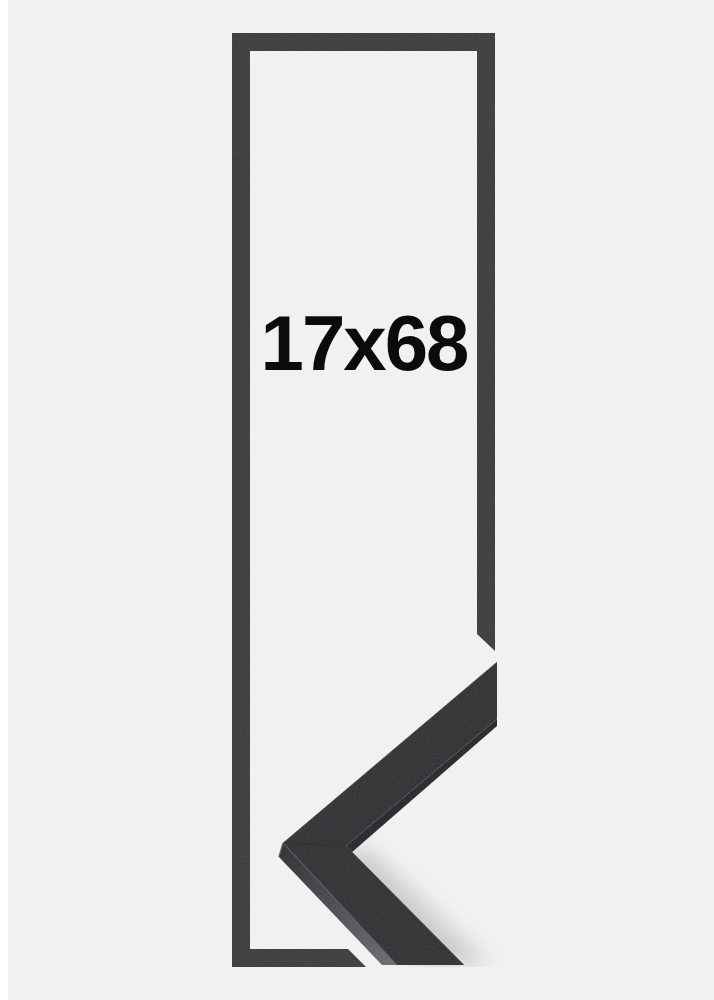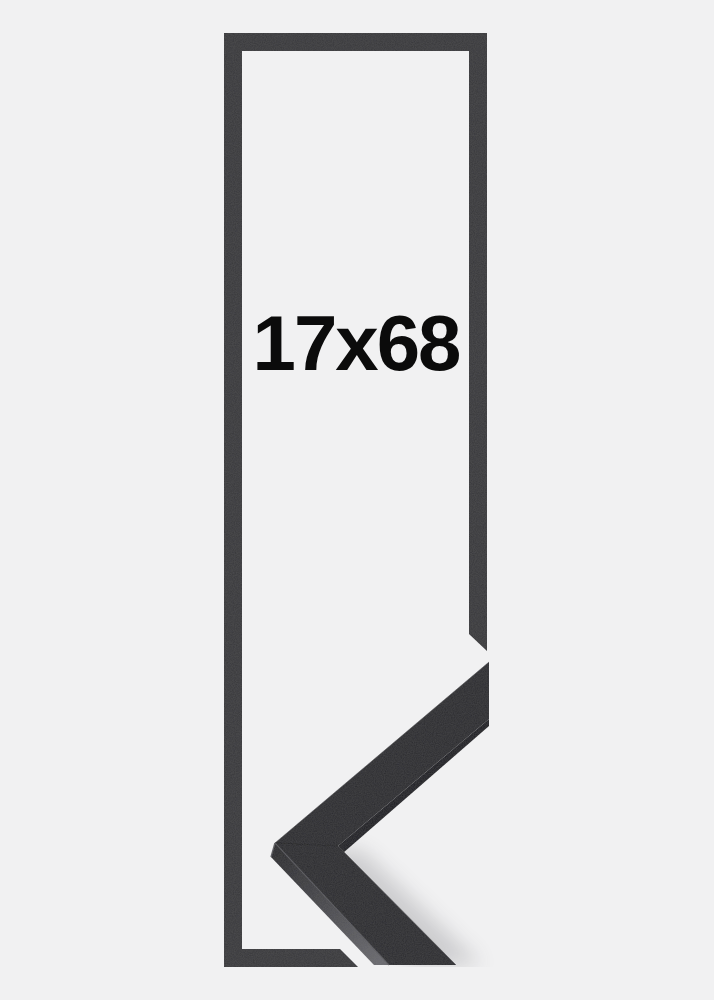--- a/index.html
+++ b/index.html
@@ -7,20 +7,21 @@
     padding: 0;
     width: 714px;
     height: 1000px;
     overflow: hidden;
     font-family: "Liberation Sans", sans-serif;
   }
   .stage {
     position: relative;
     width: 602px;
     height: 1000px;
+    padding-left: 8px;
   }
   .stage svg {
     display: block;
     width: 714px;
     height: 1000px;
   }
   .size-text {
     font-family: "Liberation Sans", "DejaVu Sans", sans-serif;
     font-weight: 700;
     font-size: 78px;

